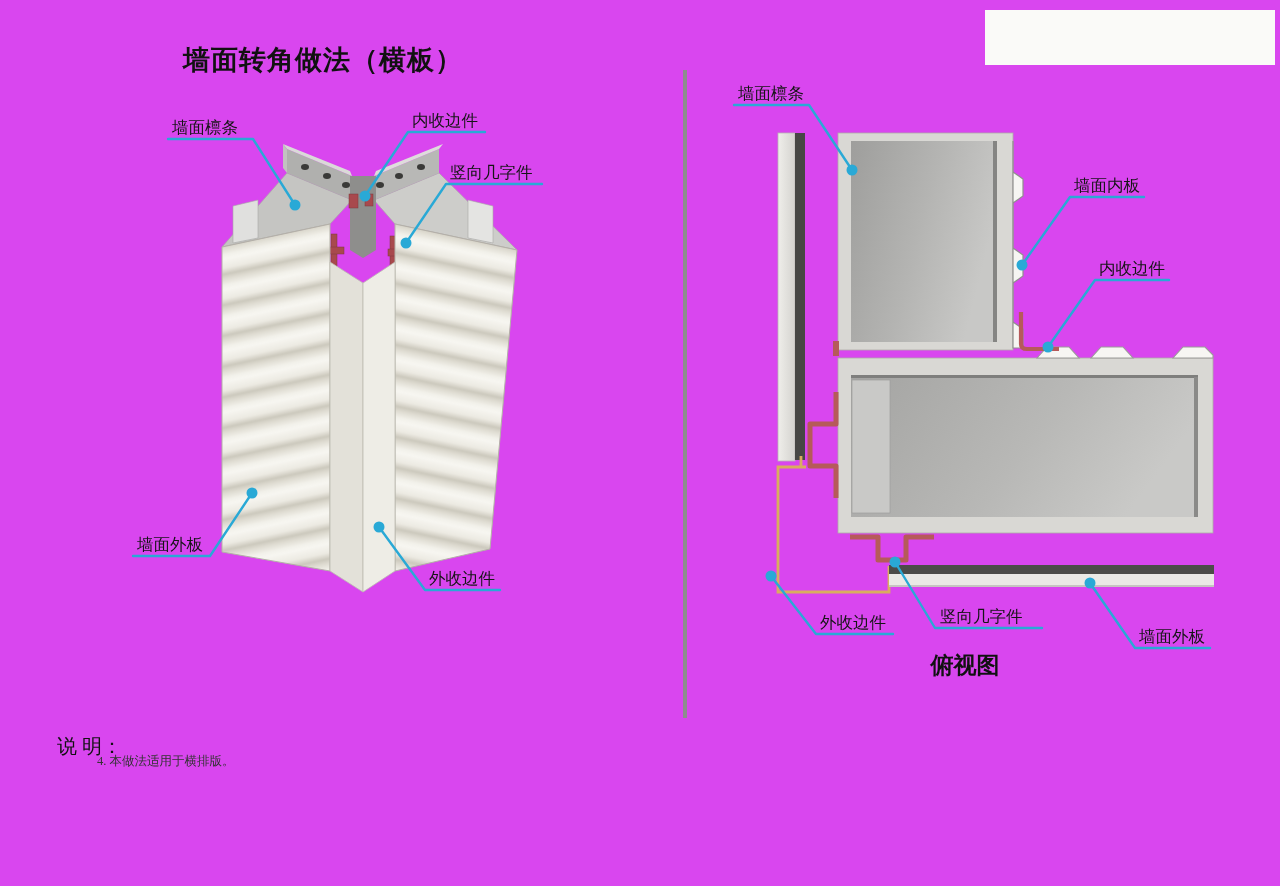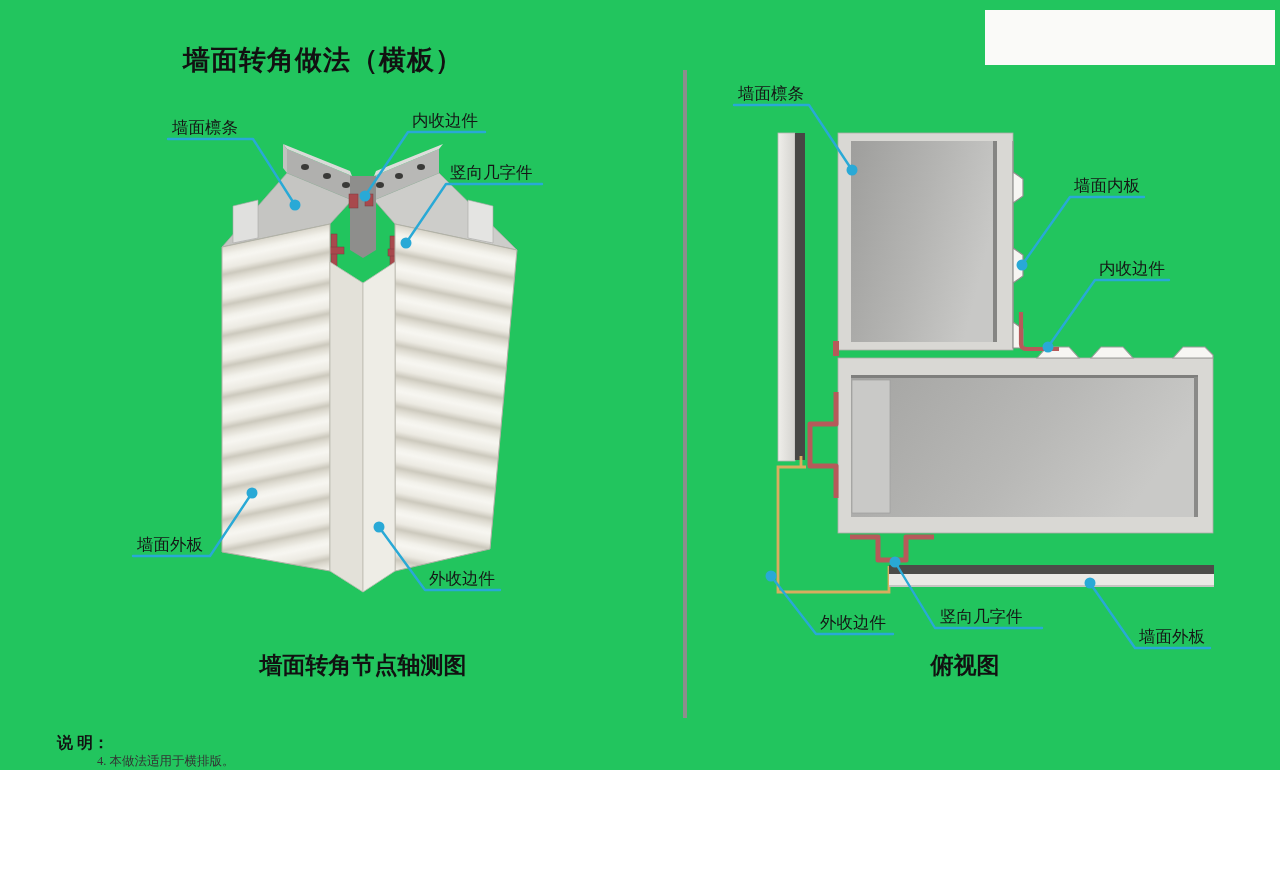--- a/index.html
+++ b/index.html
@@ -1,36 +1,35 @@
 <!DOCTYPE html>
 <html><head>
 <meta charset="utf-8">
 <style>
   html,body{margin:0;padding:0;background:#ffffff;}
-  .page{position:relative;width:1280px;height:770px;background:#22c55e;overflow:hidden;
+  .page{position:relative;width:1280px;height:886px;background:#d946ef;overflow:hidden;
         font-family:"Liberation Serif","DejaVu Serif",serif;color:#111;}
   .artifact{position:absolute;background:#fafaf8;}
   .title{position:absolute;left:183px;top:42px;font-size:27px;font-weight:bold;letter-spacing:1px;white-space:nowrap;}
   .caption{position:absolute;font-size:23px;font-weight:bold;text-align:center;white-space:nowrap;}
   .cap-axon{left:238px;top:650px;width:250px;}
   .cap-plan{left:899px;top:650px;width:132px;}
-  .notes-h{position:absolute;left:57px;top:733px;font-size:16px;font-weight:bold;}
+  .notes-h{position:absolute;left:57px;top:733px;font-size:20px;font-weight:normal;}
   .notes-i{position:absolute;left:97px;top:753px;font-size:12.5px;color:#333;}
   svg.scene{position:absolute;left:0;top:0;}
   .lbl{font-family:"Liberation Serif","DejaVu Serif",serif;font-size:16.5px;fill:#151515;}
 </style>
 </head>
 <body>
 
 <div class="page">
 
   <div class="artifact" style="left:985px;top:10px;width:290px;height:55px;"></div>
 
   <div class="title">墙面转角做法（横板）</div>
-  <div class="caption cap-axon">墙面转角节点轴测图</div>
   <div class="caption cap-plan">俯视图</div>
   <div class="notes-h">说 明：</div>
   <div class="notes-i">4. 本做法适用于横排版。</div>
 
   <svg class="scene" width="1280" height="886" viewBox="0 0 1280 886">
     <defs>
       <linearGradient id="ribG" x1="0" y1="0" x2="0" y2="1">
         <stop offset="0" stop-color="#f7f6f1"></stop>
         <stop offset="0.30" stop-color="#eceae2"></stop>
         <stop offset="0.50" stop-color="#ccc9bd"></stop>

